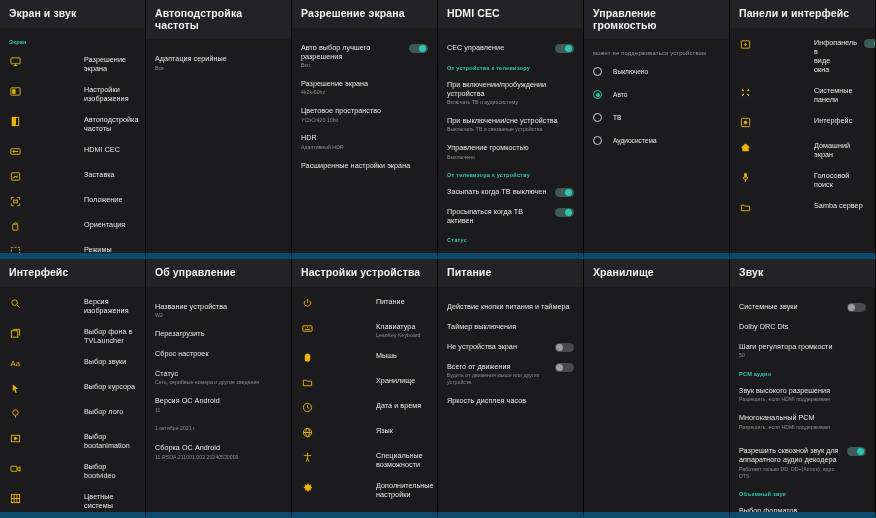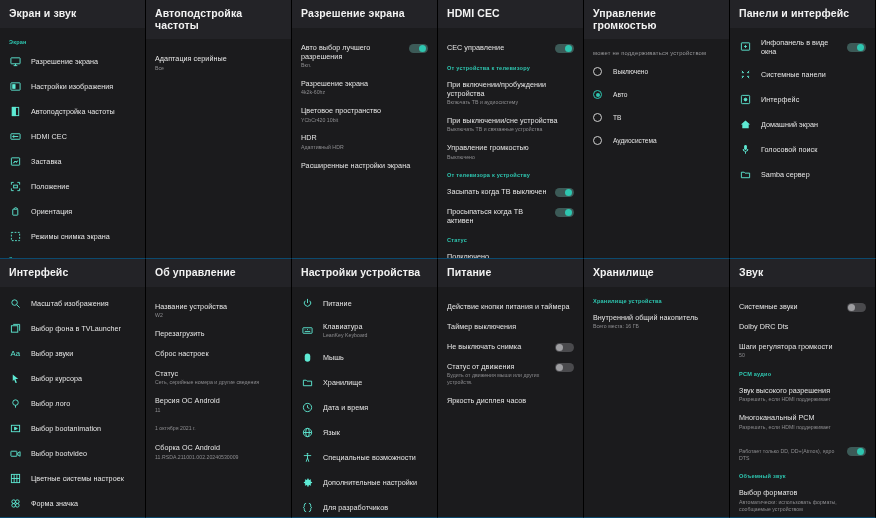--- a/index.html
+++ b/index.html
@@ -11,21 +11,21 @@
   }
   .grid {
     width: 876px; height: 518px;
     display: grid;
     grid-template-columns: repeat(6, 146px);
     grid-template-rows: 259px 259px;
   }
   .panel {
     background: #1b1b1d;
     border-right: 1px solid #000;
-    border-bottom: 1px solid #0c4a6e;
+    border-bottom: 6px solid #0c4a6e;
     overflow: hidden;
     position: relative;
     display: flex;
     flex-direction: column;
   }
   .panel-header {
     background: #232327;
     color: #f2f2f2;
     font-size: 10.5px;
     font-weight: bold;
@@ -40,26 +40,26 @@
     overflow: hidden;
   }
   
   .row {
     display: flex;
     align-items: flex-start;
     padding: 5px 9px 5px 9px;
     min-height: 20px;
     position: relative;
   }
-  .row.icon-row { align-items: center; padding: 6px 9px; }
+  .row.icon-row { align-items: flex-start; padding: 6px 9px; gap: 44px; }
   .row .ic {
     width: 13px; height: 13px;
     flex: 0 0 13px;
-    margin-right: 9px;
-    color: #5eead4;
+    margin-right: 18px;
+    color: #eab308;
     display: flex; align-items: center; justify-content: center;
   }
   .row .ic svg { width: 11px; height: 11px; display: block; }
   .txts { flex: 1 1 auto; min-width: 0; }
   .t-main {
     color: #e6e6e6;
     font-size: 7.2px;
     line-height: 1.25;
     letter-spacing: 0.05px;
   }
@@ -432,21 +432,21 @@
     <div class="panel-header">Интерфейс</div>
     <div class="panel-body">
       <div class="row icon-row">
         <span class="ic">
             <svg viewBox="0 0 24 24" fill="none" stroke="currentColor" stroke-width="2">
               <circle cx="10" cy="10" r="6"></circle>
               <line x1="15" y1="15" x2="21" y2="21"></line>
             </svg>
           </span>
         <div class="txts">
-            <div class="t-main">Масштаб изображения</div>
+            <div class="t-main">Версия изображения</div>
           </div>
       </div>
       <div class="row icon-row">
         <span class="ic">
             <svg viewBox="0 0 24 24" fill="none" stroke="currentColor" stroke-width="2">
               <rect x="3" y="6" width="14" height="14"></rect>
               <polyline points="7,3 21,3 21,17"></polyline>
             </svg>
           </span>
         <div class="txts">
@@ -704,54 +704,45 @@
             <div class="t-main">Действие кнопки питания и таймера</div>
           </div>
       </div>
       <div class="row">
         <div class="txts">
             <div class="t-main">Таймер выключения</div>
           </div>
       </div>
       <div class="row">
         <div class="txts">
-            <div class="t-main">Не выключать снимка</div>
+            <div class="t-main">Не устройства экран</div>
           </div>
         <div class="sw off">
             <span class="knob"></span>
           </div>
       </div>
       <div class="row">
         <div class="txts">
-          <div class="t-main">Статус от движения</div>
+          <div class="t-main">Всего от движения</div>
           <div class="t-sub">Будить от движения мыши или других устройств.</div>
         </div>
         <div class="sw off">
             <span class="knob"></span>
           </div>
       </div>
       <div class="row">
         <div class="txts">
             <div class="t-main">Яркость дисплея часов</div>
           </div>
       </div>
     </div>
   </div>
 
   <div class="panel">
     <div class="panel-header">Хранилище</div>
-    <div class="panel-body">
-      <div class="section-label">Хранилище устройства</div>
-      <div class="row">
-        <div class="txts">
-          <div class="t-main">Внутренний общий накопитель</div>
-          <div class="t-sub">Всего места: 16 ГБ</div>
-        </div>
-      </div>
-    </div>
   </div>
 
   <div class="panel">
     <div class="panel-header">Звук</div>
     <div class="panel-body">
       <div class="spacer"></div>
       <div class="row">
         <div class="txts">
             <div class="t-main">Системные звуки</div>
           </div>
@@ -779,20 +770,21 @@
       </div>
       <div class="row">
         <div class="txts">
           <div class="t-main">Многоканальный PCM</div>
           <div class="t-sub">Разрешить, если HDMI поддерживает</div>
         </div>
       </div>
       <div class="spacer"></div>
       <div class="row">
         <div class="txts">
+          <div class="t-main">Разрешить сквозной звук для аппаратного аудио декодера</div>
           <div class="t-sub">Работает только DD, DD+(Atmos), ядро DTS</div>
         </div>
         <div class="sw">
             <span class="knob"></span>
           </div>
       </div>
       <div class="section-label">Объемный звук</div>
       <div class="row">
         <div class="txts">
           <div class="t-main">Выбор форматов</div>

